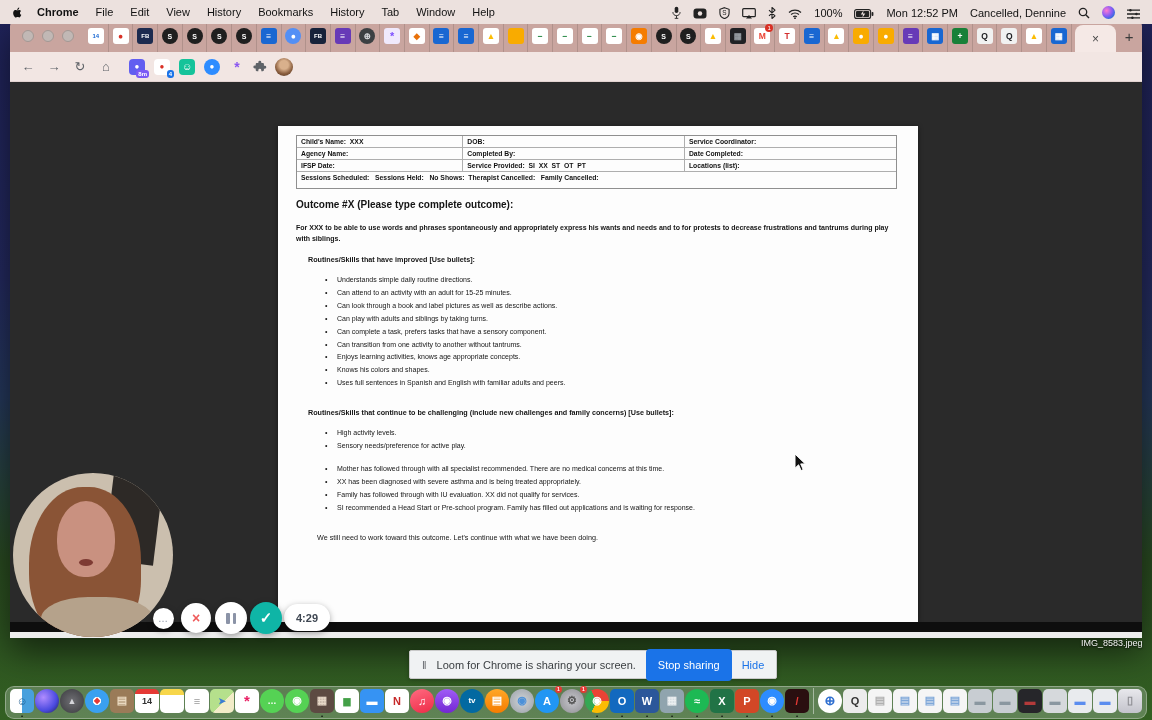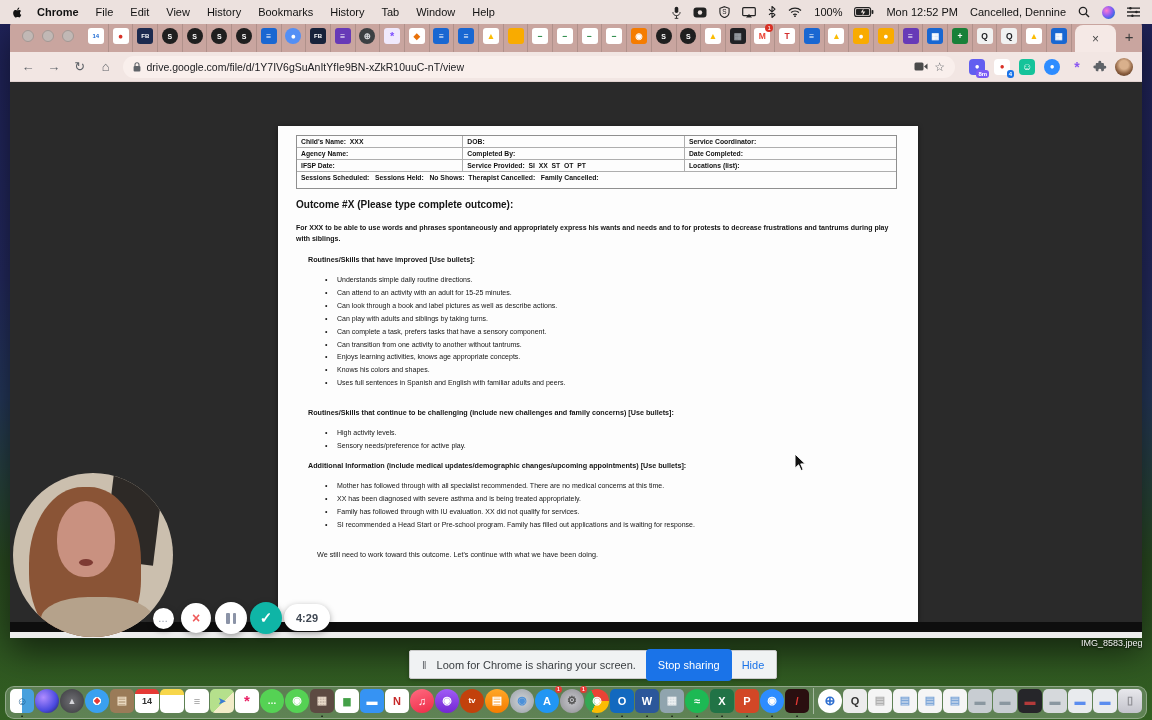--- a/index.html
+++ b/index.html
@@ -8,21 +8,21 @@
     font-family:"Liberation Sans", sans-serif;
     position:relative;
     background:linear-gradient(180deg,#1f2258 0%,#23295e 38%,#24375a 55%,#294a20 78%,#336022 100%);
   }
   
   .menubar { position:absolute; top:0; left:0; right:0; height:24px; background:#ece1de;
     display:flex; align-items:center; padding:0 12px; font-size:11px; color:#121212; z-index:40; }
   .apple { display:flex; align-items:center; margin-right:14px; }
   .menus { display:flex; gap:17px; align-items:center; }
   .menus .menu-item:first-child { font-weight:700; }
-  .mb-status { margin-left:auto; display:flex; align-items:center; gap:12px; font-size:11px; }
+  .mb-status { margin-left:auto; display:flex; align-items:flex-end; gap:12px; font-size:11px; }
   .mb-ico { display:flex; align-items:center; }
   .siri-orb { width:13px; height:13px; border-radius:50%;
     background:radial-gradient(circle at 35% 35%, #ff7ad0 0%, #8a5cf5 45%, #2f6bdc 75%, #141430 100%); }
   
   .window { position:absolute; left:10px; top:20px; width:1132px; height:618px;
     box-shadow:0 14px 34px rgba(0,0,0,.55); display:flex; flex-direction:column; border-radius:6px 6px 0 0; overflow:hidden; }
   .tabstrip { height:32px; background:#c9a59f; display:flex; align-items:center; padding-left:12px; flex:none; }
   .lights { display:flex; gap:8px; margin-right:10px; }
   .light { width:12px; height:12px; border-radius:50%; background:#c1b8b5; border:1px solid #a39894; }
   .pins { display:flex; align-items:center; height:32px; }
@@ -417,37 +417,20 @@
       <span class="tclose">×</span>
     </div>
     <div class="newtab">+</div>
   </div>
 
   <div class="toolbar">
     <span class="nav">←</span>
     <span class="nav">→</span>
     <span class="nav">↻</span>
     <span class="nav">⌂</span>
-    <div class="omnibox">
-      <span style="display:flex">
-        <svg width="8" height="10" viewBox="0 0 8 10">
-            <rect x="0.6" y="4" width="6.8" height="5.4" rx="1" fill="#5f6368"></rect>
-            <path d="M2 4V2.8a2 2 0 0 1 4 0V4" fill="none" stroke="#5f6368" stroke-width="1.1"></path>
-          </svg>
-      </span>
-      <span>drive.google.com/file/d/1Y7IV6gSuAnItYfIe9BN-xZkR10uuC-nT/view</span>
-      <span class="spacer"></span>
-      <span style="display:flex">
-        <svg width="14" height="9" viewBox="0 0 14 9">
-            <rect x="0.5" y="0.5" width="9" height="8" rx="1.5" fill="#4a4a4a"></rect>
-            <path d="M10 4.5 13.5 1.5v6z" fill="#4a4a4a"></path>
-          </svg>
-      </span>
-      <span class="star">☆</span>
-    </div>
     <div class="extrow">
 
         <span class="ext" style="background: rgb(97, 94, 240); color: rgb(255, 255, 255);">
           <i style="font-style:normal">●</i>
           <i class="ebadge" style="font-style: normal; background: rgb(122, 90, 245);">8m</i>
         </span>
 
         <span class="ext" style="background: rgb(255, 255, 255); color: rgb(217, 48, 37);">
           <i style="font-style:normal">●</i>
           <i class="ebadge" style="font-style: normal; background: rgb(26, 115, 232);">4</i>
@@ -512,21 +495,20 @@
           <div class="bullet">Knows his colors and shapes.</div>
           <div class="bullet">Uses full sentences in Spanish and English with familiar adults and peers.</div>
       </div>
 
       <div class="sec-h s2">Routines/Skills that continue to be challenging (include new challenges and family concerns) [Use bullets]:</div>
       <div class="bullets">
         <div class="bullet">High activity levels.</div>
           <div class="bullet">Sensory needs/preference for active play.</div>
       </div>
 
-      <div class="sec-h s3">Additional Information (include medical updates/demographic changes/upcoming appointments) [Use bullets]:</div>
       <div class="bullets">
         <div class="bullet">Mother has followed through with all specialist recommended.  There are no medical concerns at this time.</div>
           <div class="bullet">XX has been diagnosed with severe asthma  and is being treated appropriately.</div>
           <div class="bullet">Family has followed through with IU evaluation.  XX did not qualify for services.</div>
           <div class="bullet">SI recommended a Head Start or Pre-school program.  Family has filled out applications and is waiting for response.</div>
       </div>
 
       <div class="closing">We still need to work toward this outcome. Let's continue with what we have been doing.</div>
     </div>
     <div class="page-gap"></div>
@@ -646,21 +628,21 @@
       <div class="dock-item" style="background: linear-gradient(160deg, rgb(255, 107, 129), rgb(238, 43, 71)); color: rgb(255, 255, 255); border-radius: 50%;">
         <span style="display:flex">♫</span>
 
       </div>
 
       <div class="dock-item" style="background: linear-gradient(rgb(160, 92, 247), rgb(115, 38, 211)); color: rgb(255, 255, 255); border-radius: 50%;">
         <span style="display:flex">◉</span>
 
       </div>
 
-      <div class="dock-item" style="background: #c2410c; color: rgb(255, 255, 255); border-radius: 50%;">
+      <div class="dock-item" style="background: #0369a1; color: rgb(255, 255, 255); border-radius: 50%;">
         <span style="display: flex; font-size: 8px;">tv</span>
 
       </div>
 
       <div class="dock-item" style="background: linear-gradient(rgb(255, 167, 38), rgb(245, 124, 0)); color: rgb(255, 255, 255); border-radius: 50%;">
         <span style="display:flex">▤</span>
 
       </div>
 
       <div class="dock-item" style="background: radial-gradient(circle, rgb(207, 211, 216), rgb(154, 160, 166)); color: rgb(74, 144, 217); border-radius: 50%;">

